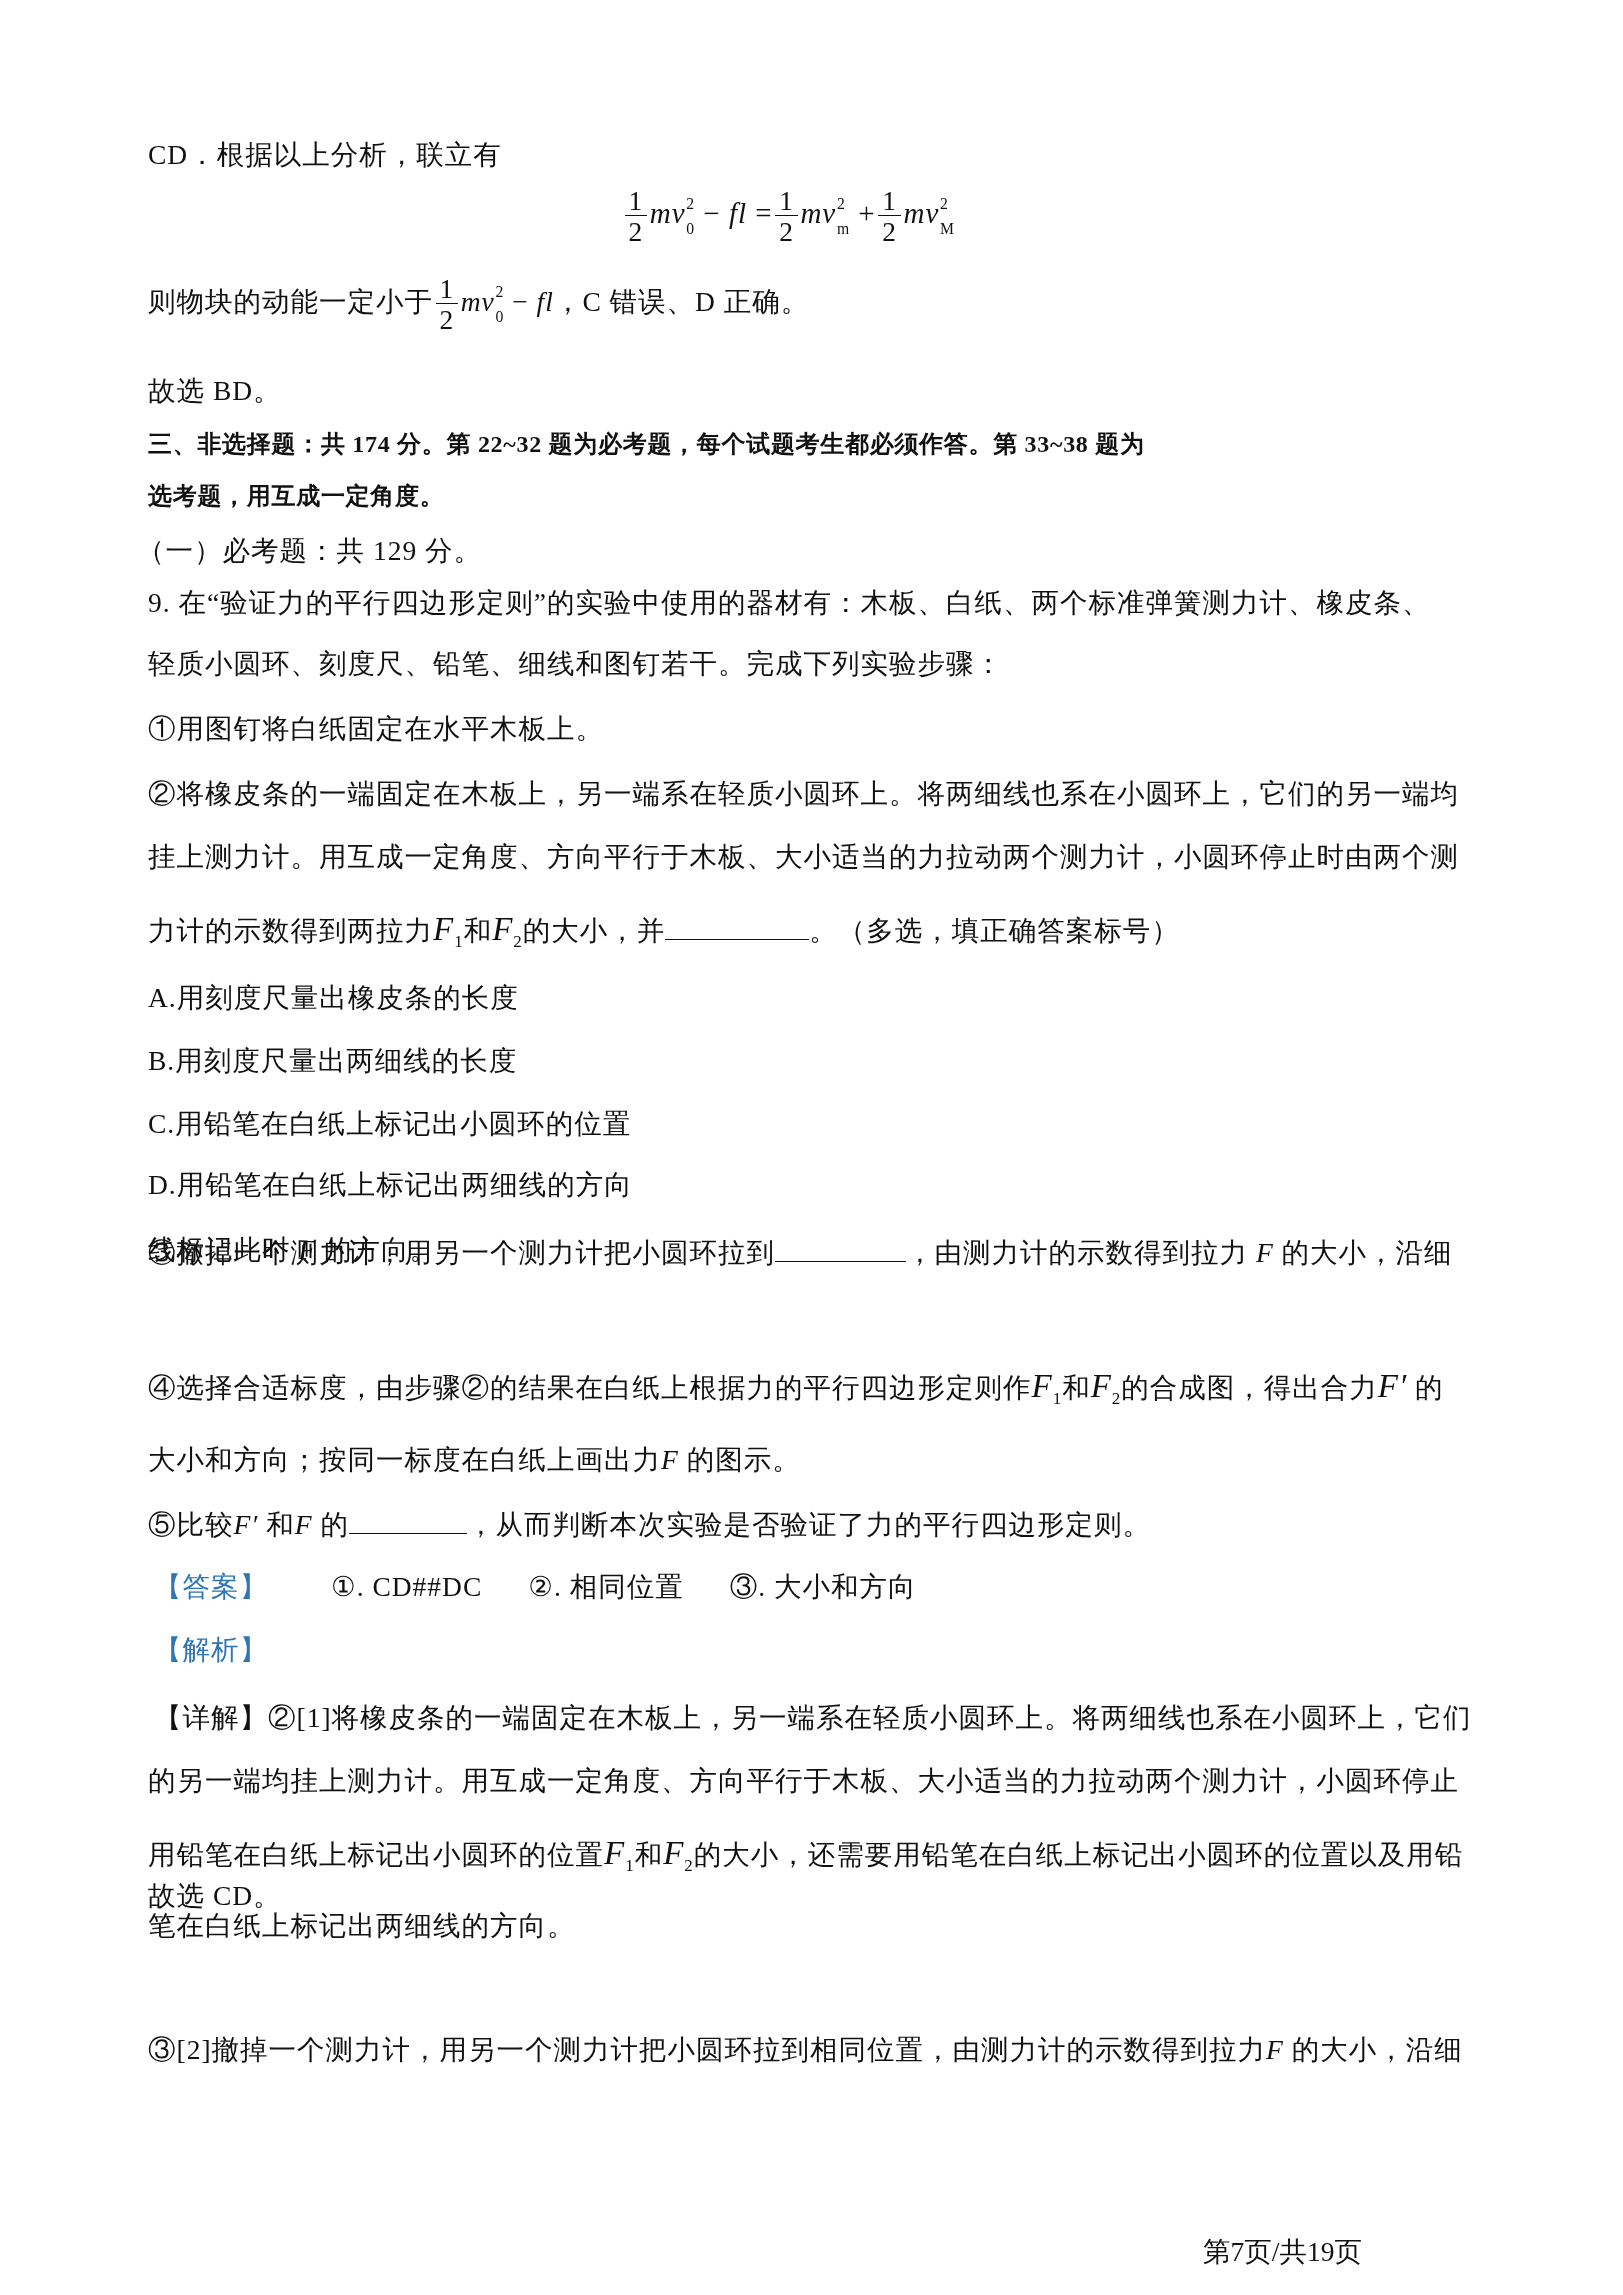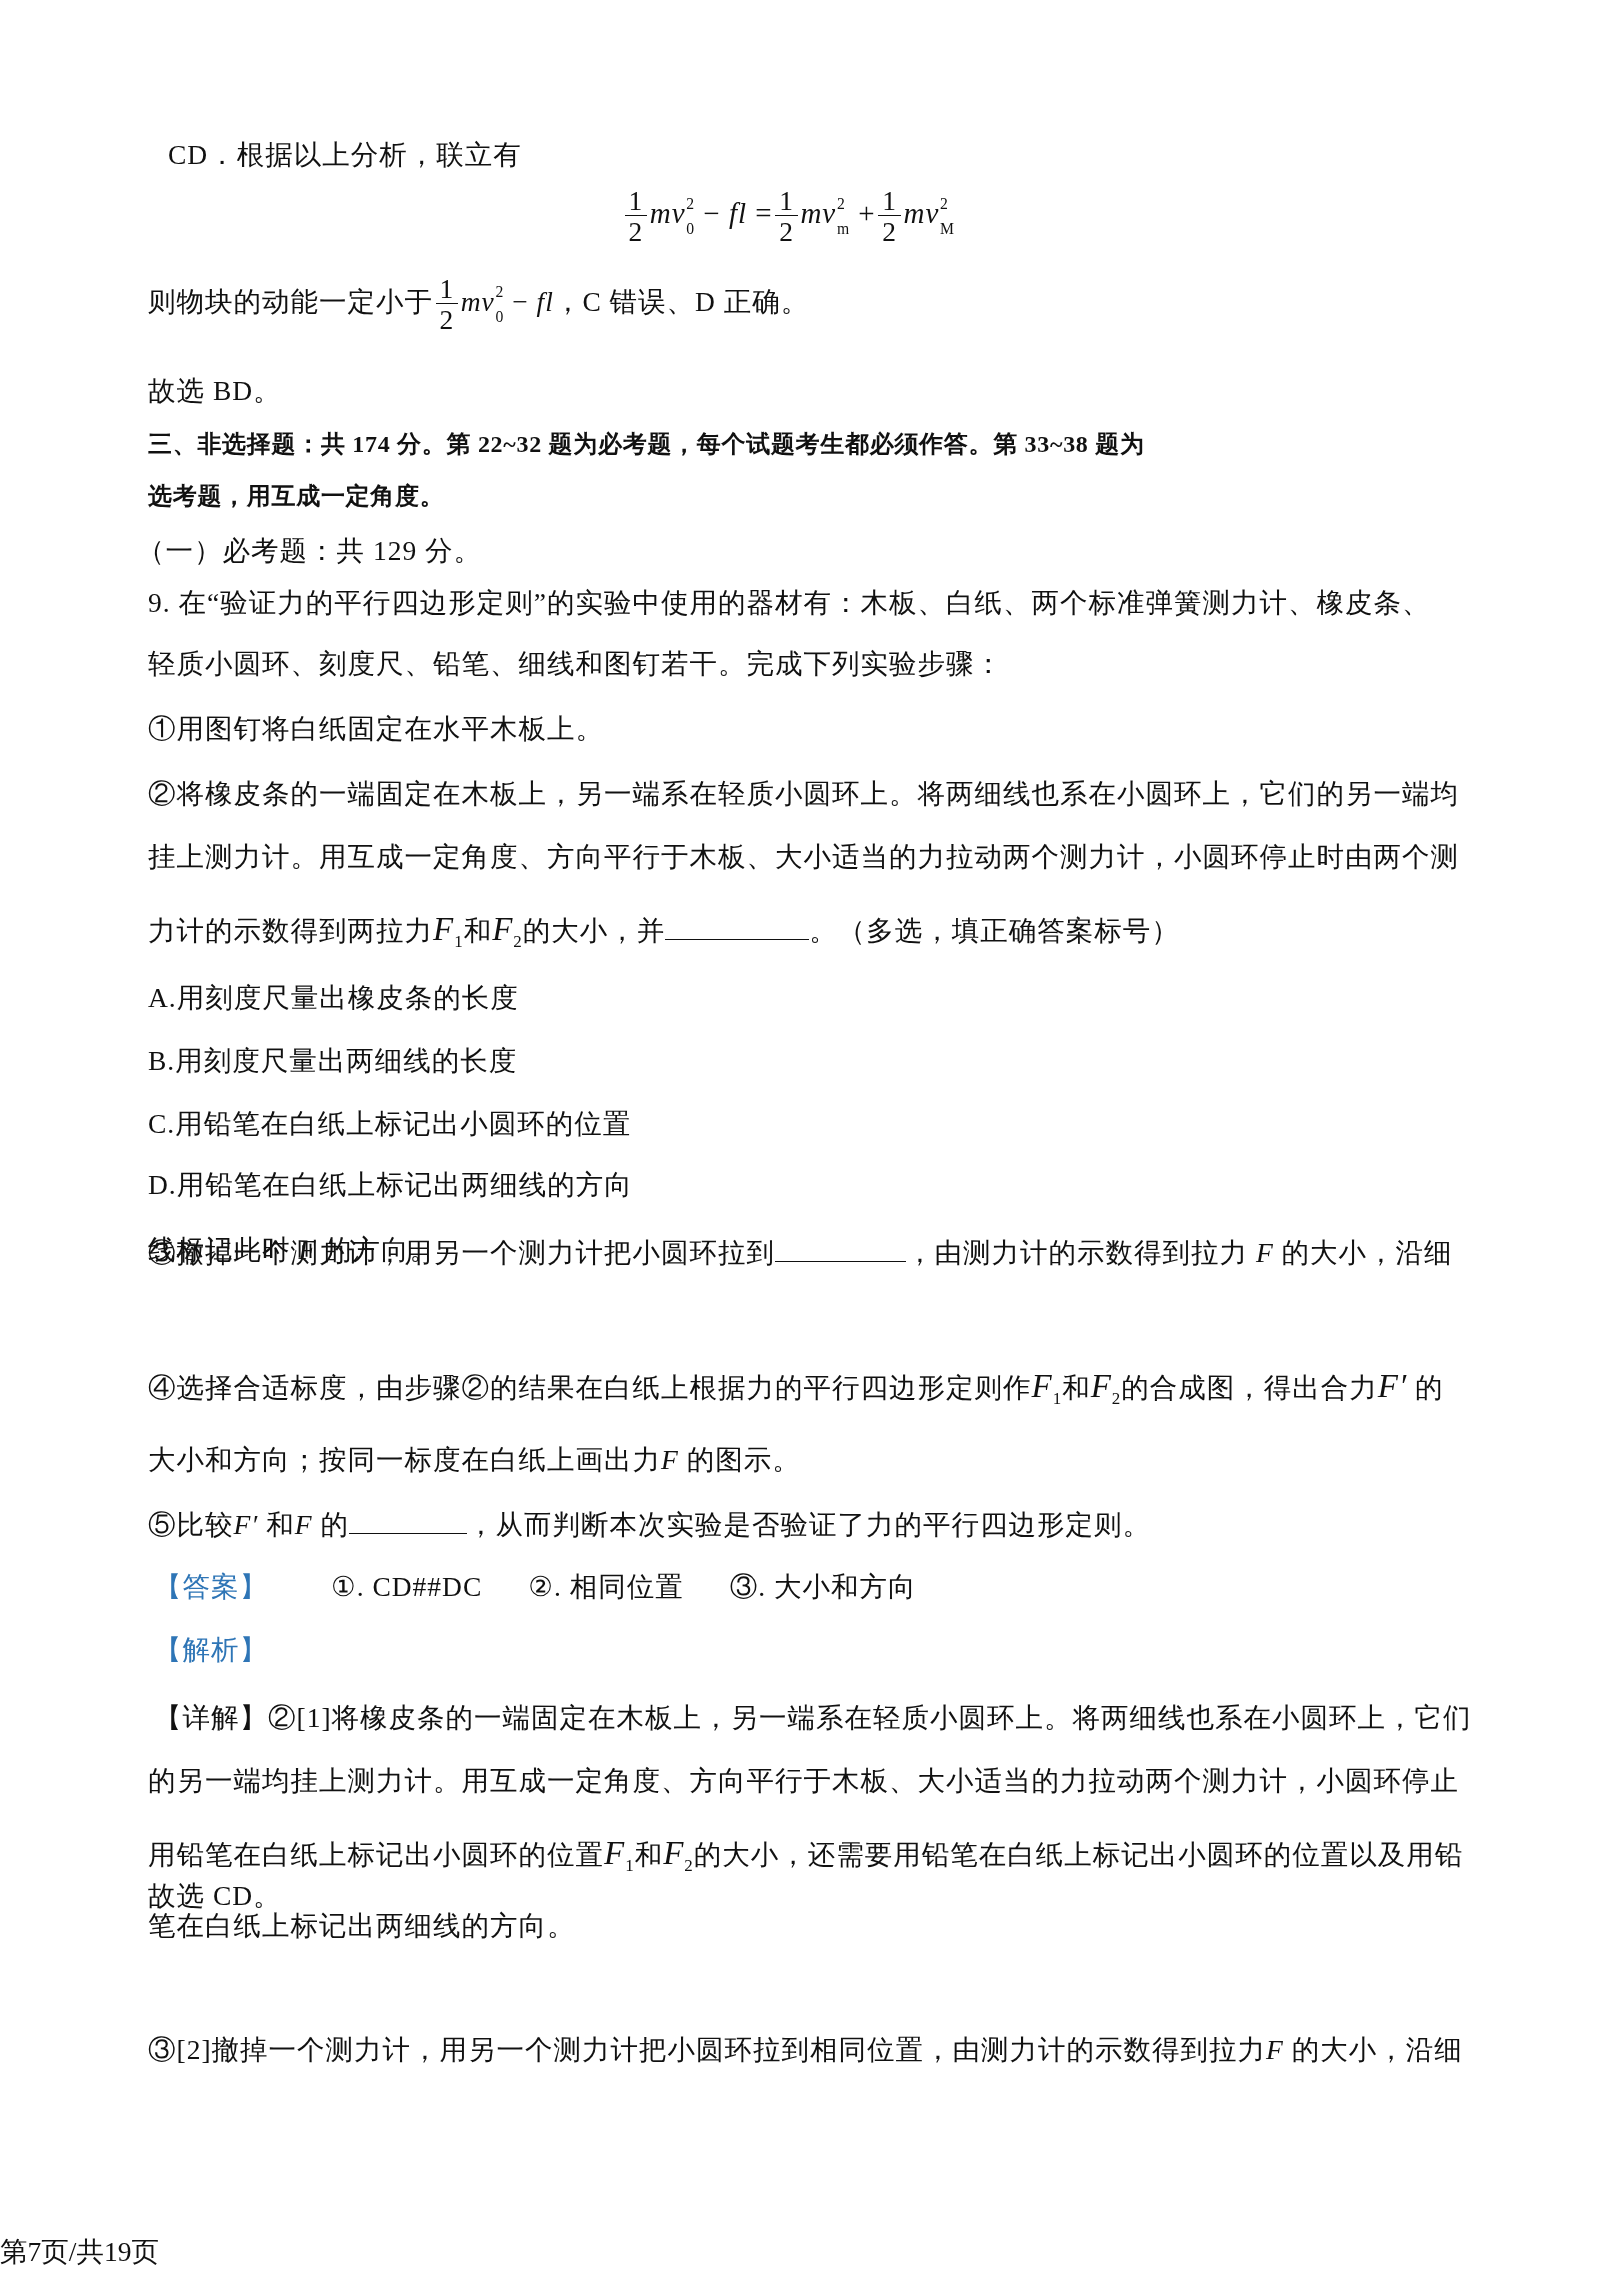--- a/index.html
+++ b/index.html
@@ -16,28 +16,28 @@
   .blue { color: #2e75b6; }
   .it { font-style: italic; }
   .sub { font-size: 17px; vertical-align: -6.5px; font-style: normal; }
   .blank { display: inline-block; border-bottom: 1.3px solid #111; height: 23.6px; vertical-align: baseline; }
   .frac { display: inline-flex; flex-direction: column; align-items: center; vertical-align: middle; margin: 0 2.6px; font-size: 27.5px; }
   .frac .num { line-height: 1; padding: 0 3.9px; }
   .frac .den { border-top: 1.3px solid #111; line-height: 1; padding: 2.6px 3.9px 0; }
   .math { font-family: "Liberation Serif", serif; }
   .sup-sub { display: inline-flex; flex-direction: column; vertical-align: middle; font-size: 15.7px; line-height: 1; margin-left: 0.7px; font-style: normal; }
   .sup-sub span:first-child { margin-bottom: 9.2px; }
-  .footer { position: absolute; top: 2234px; left: 0; width: 1362px; text-align: left; font-size: 27.5px; }
+  .footer { position: absolute; top: 2234px; left: 0; width: 1362px; text-align: right; font-size: 27.5px; }
   .ans-gap { display: inline-block; width: 63px; }
   .ans-gap2 { display: inline-block; width: 46px; }
 </style>
 </head>
 <body>
 
-<div class="line" style="top:141px;margin-left:20px;">CD．根据以上分析，联立有</div>
+<div class="line" style="top:141px;">CD．根据以上分析，联立有</div>
 
 <div class="line math" style="top:187px; left:622px; font-size:29px;">
   <span class="frac">
       <span class="num">1</span>
       <span class="den">2</span>
     </span><span class="it">mv</span><span class="sup-sub">
       <span>2</span>
       <span>0</span>
     </span>
   <span>−</span>

